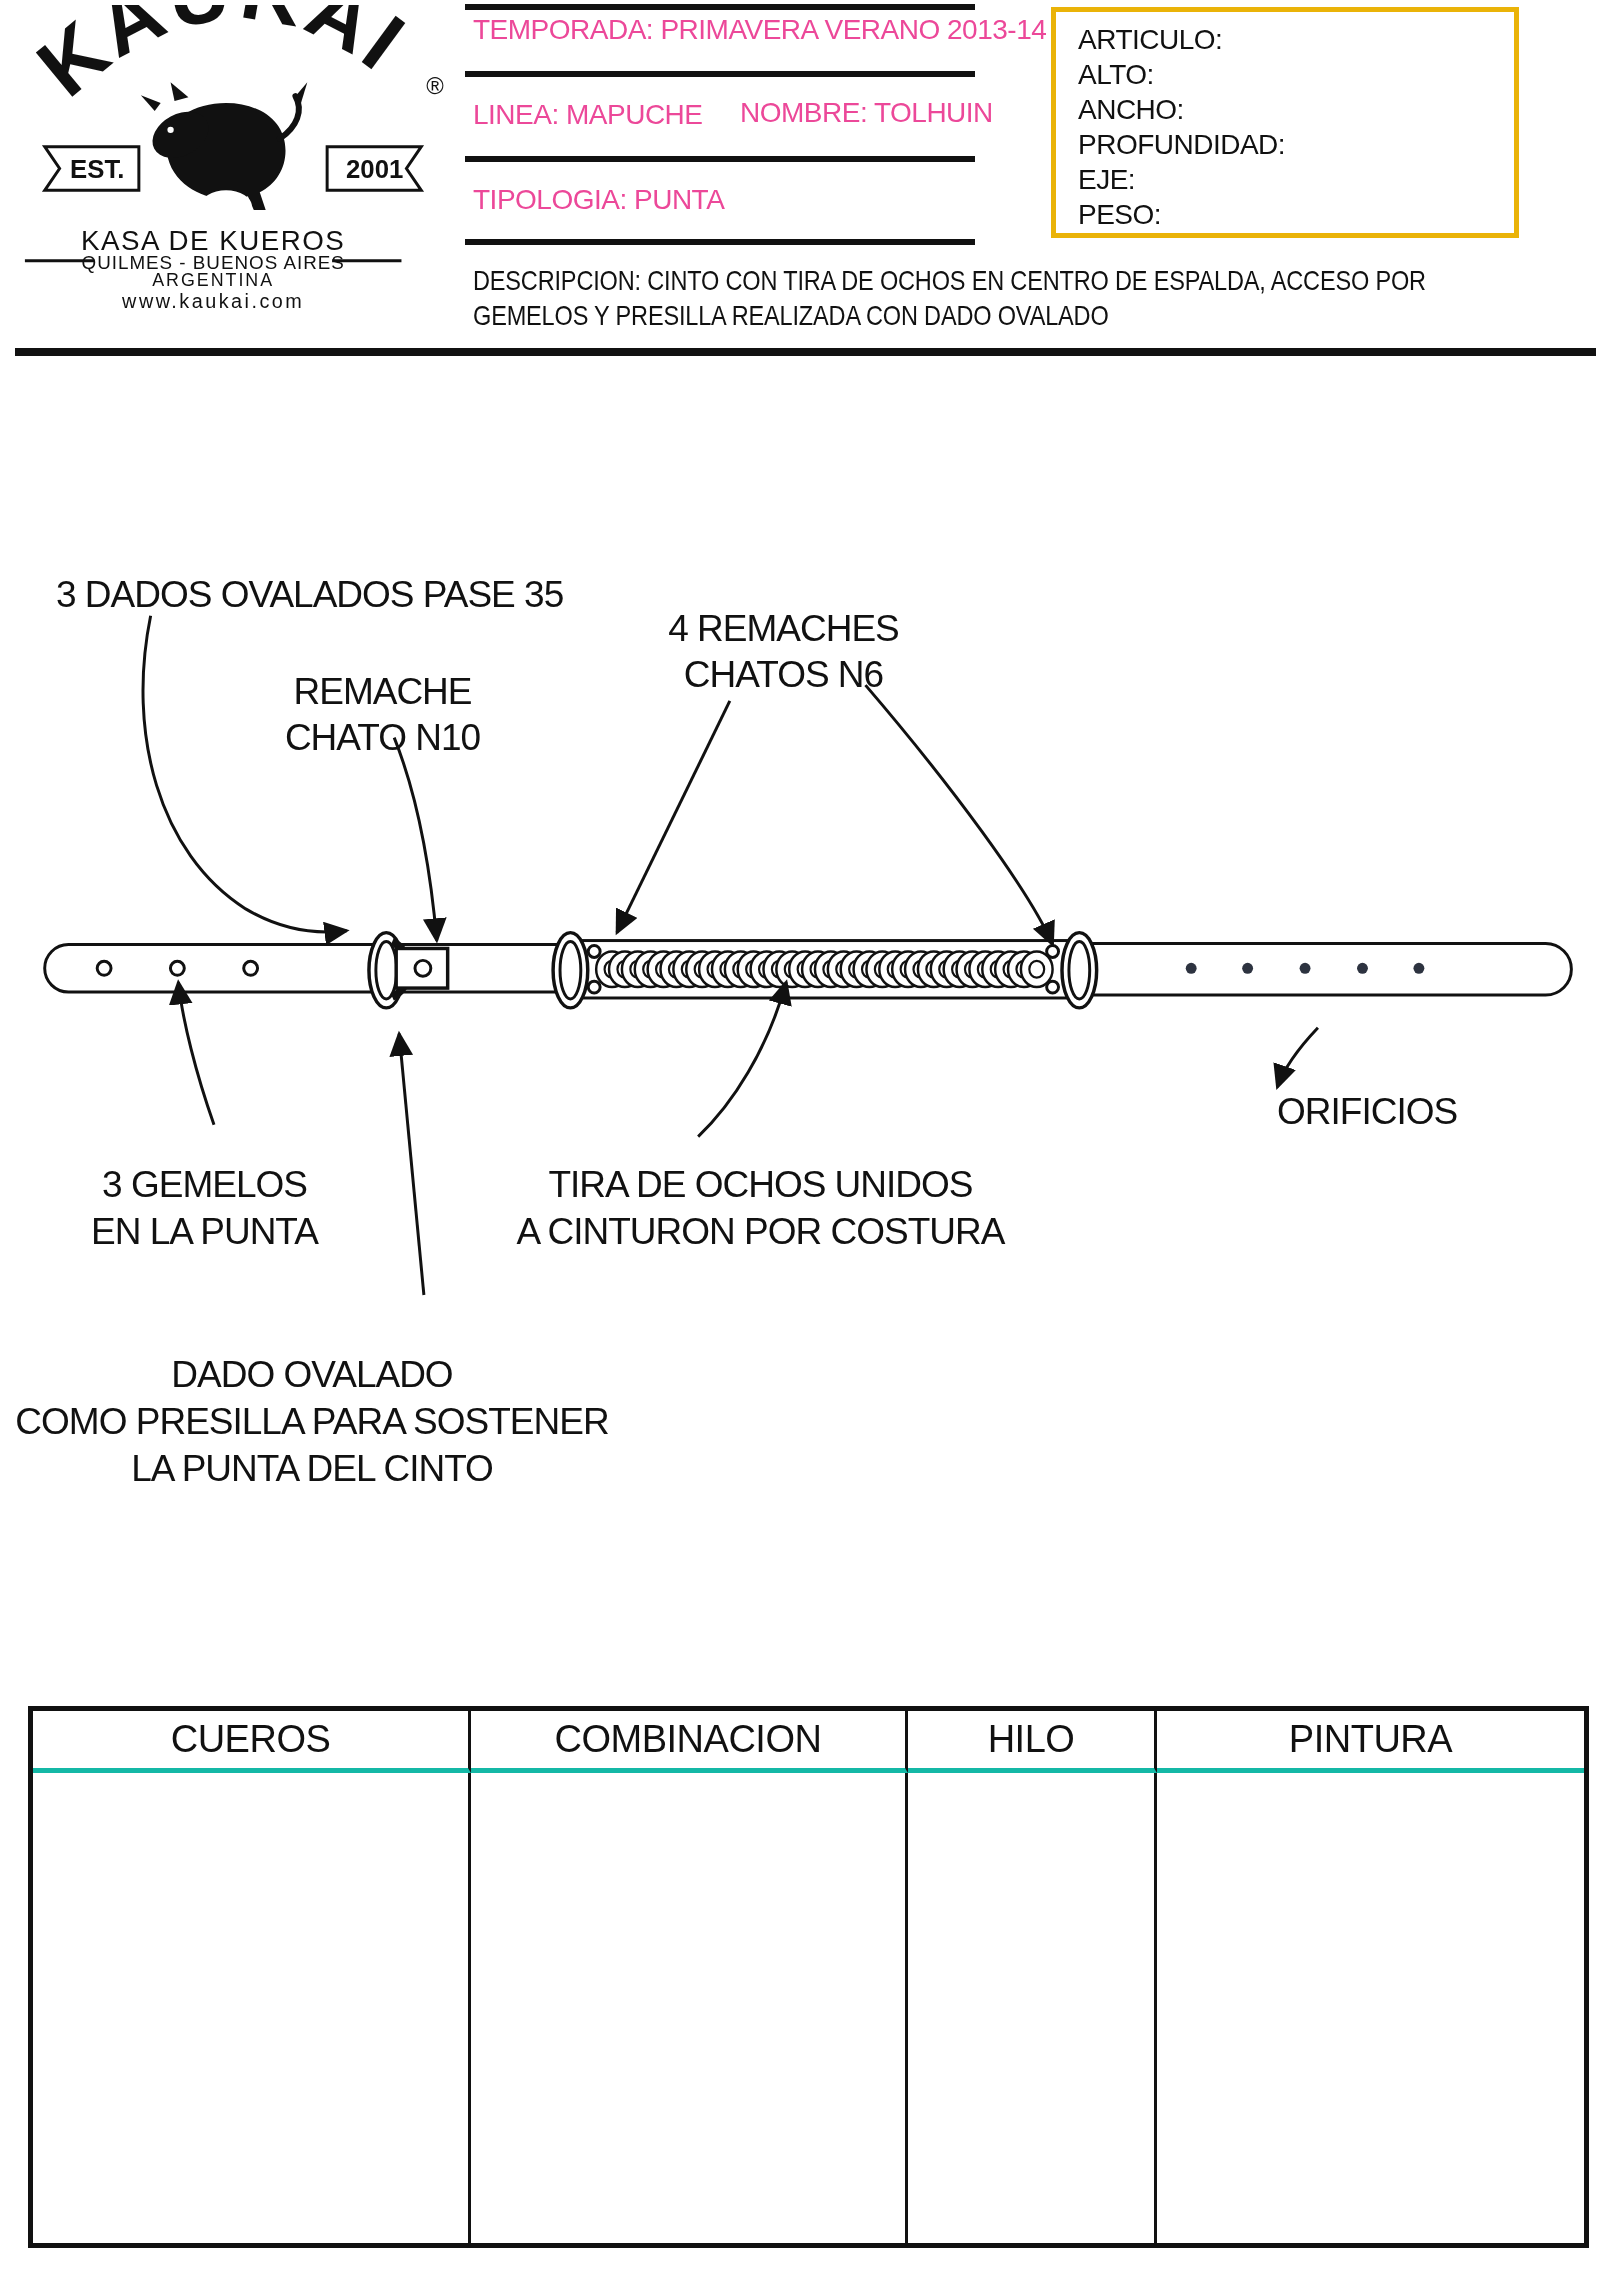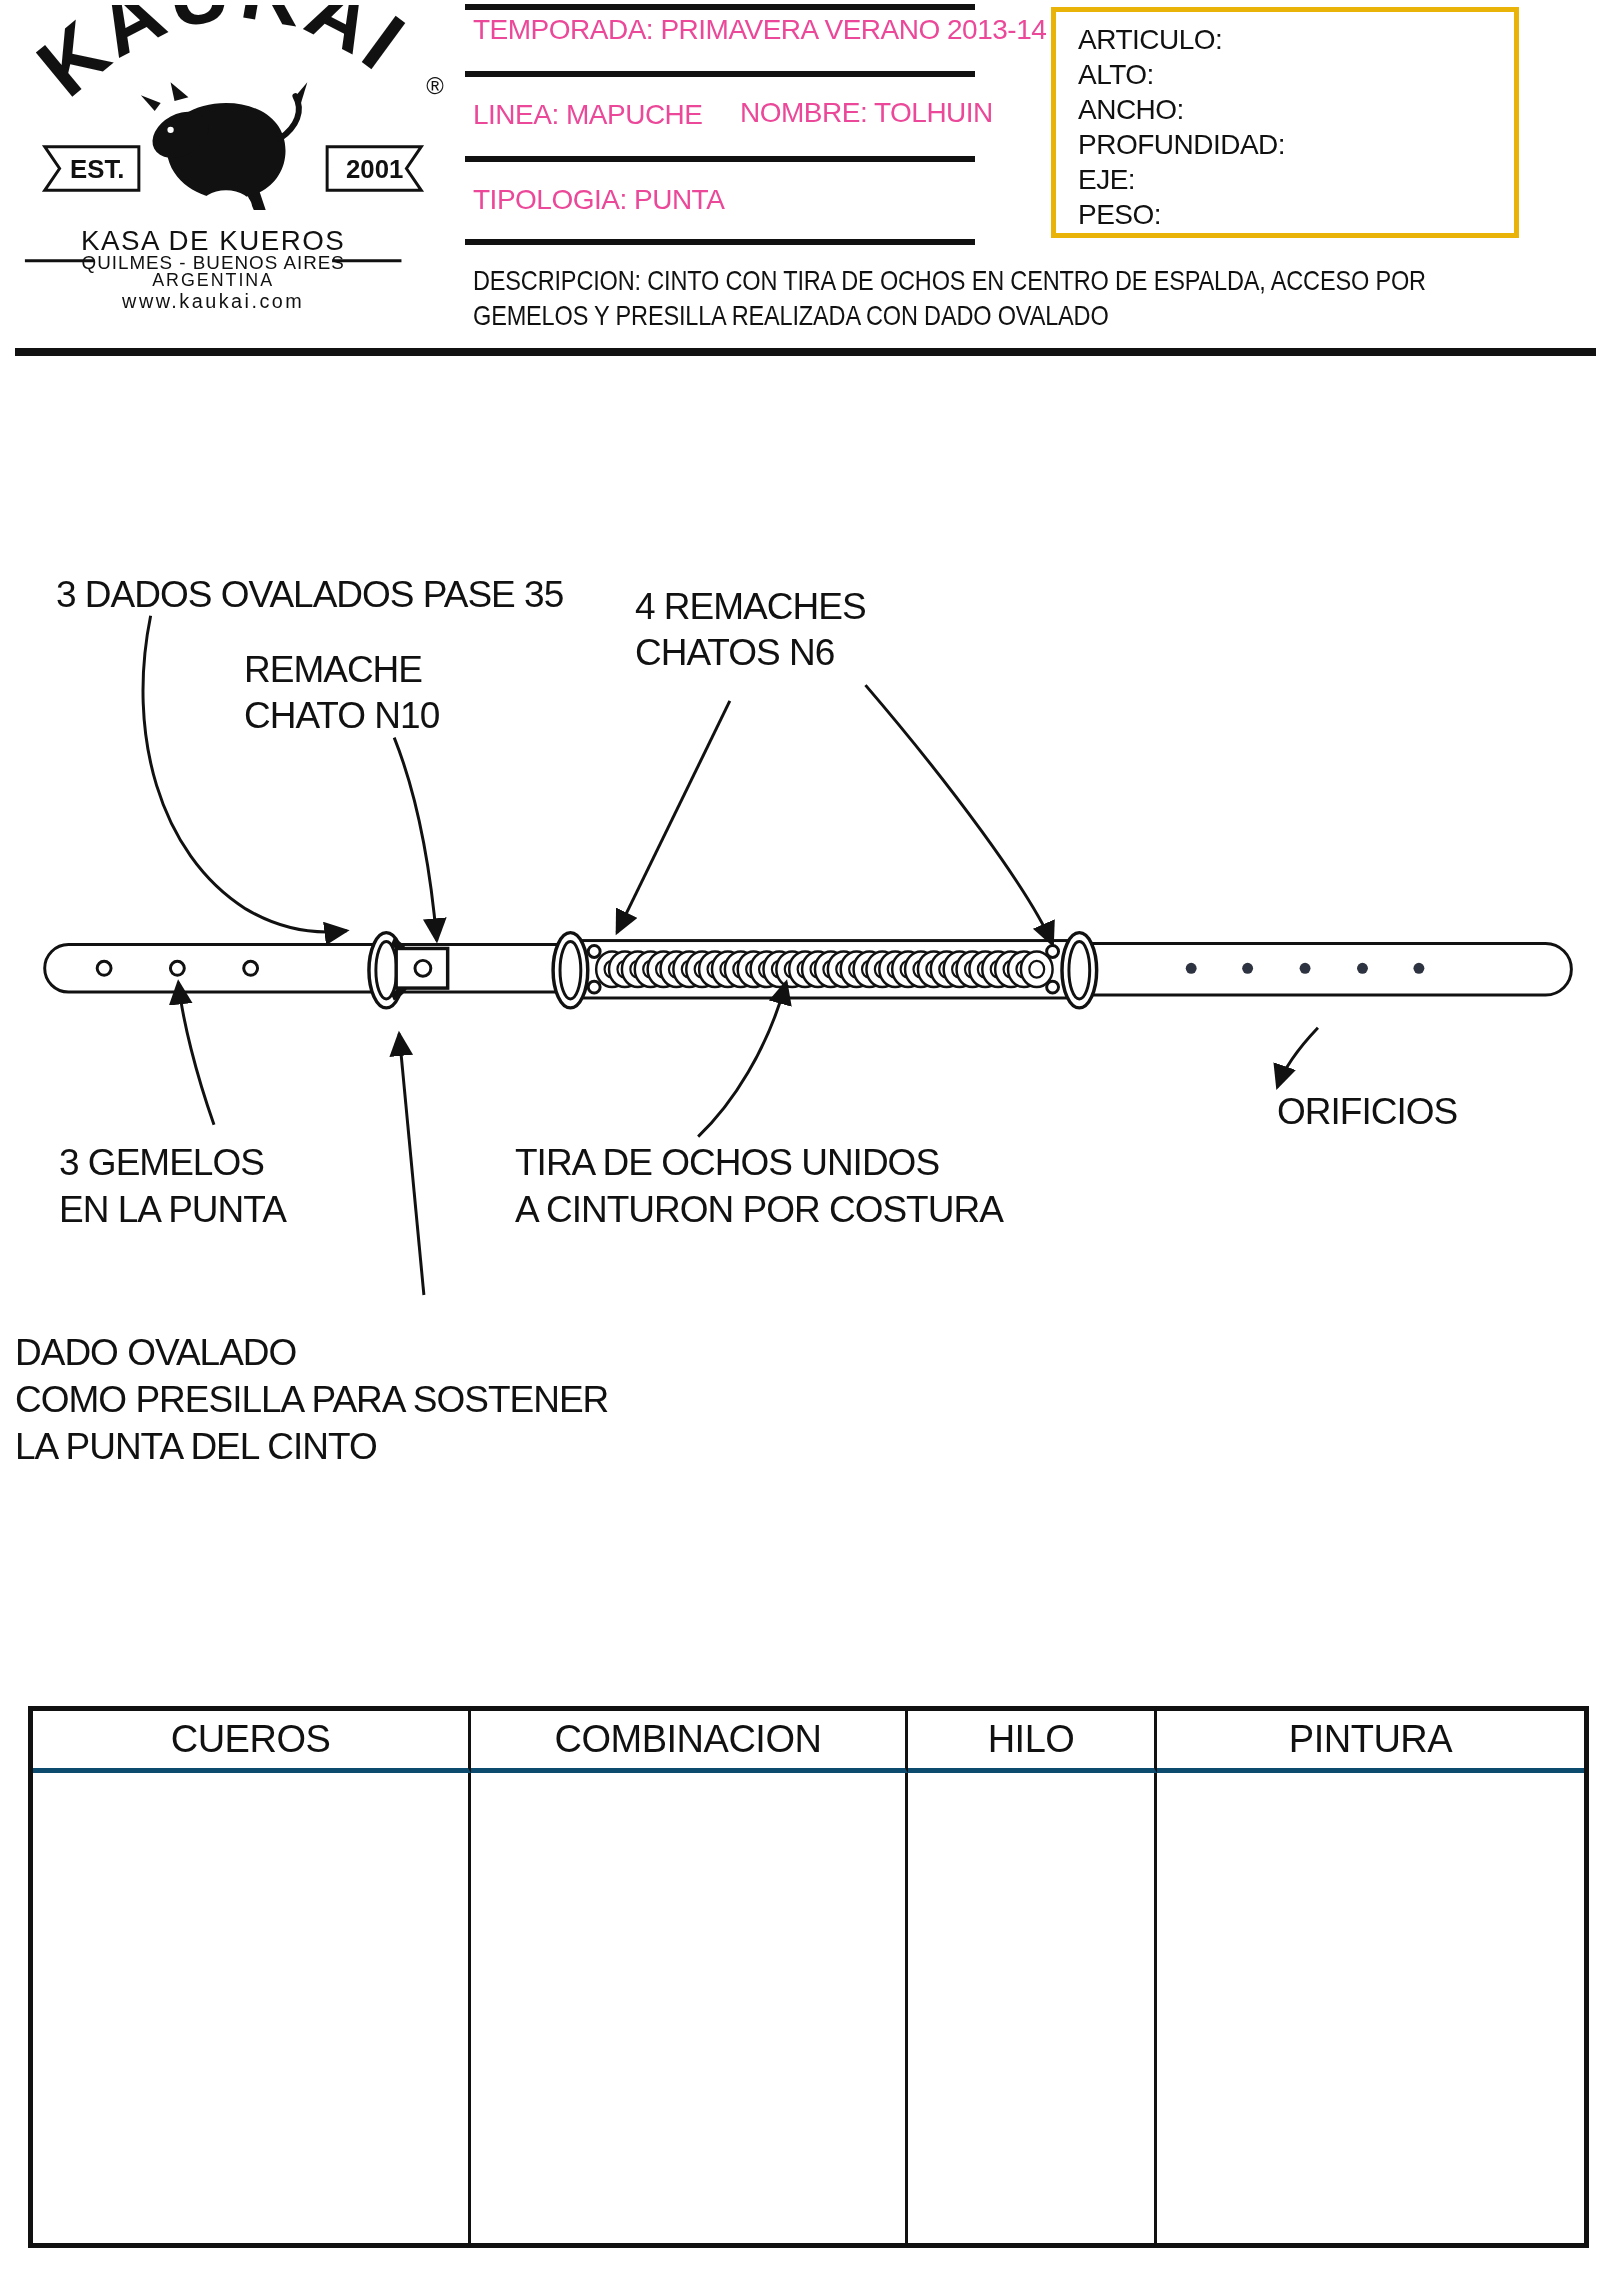--- a/index.html
+++ b/index.html
@@ -17,29 +17,29 @@
   .spec-box { left:1051px; top:7px; width:468px; height:231px; border:5px solid #eab308;
               padding:10px 0 0 22px; }
   .spec-box div { font-size:28px; letter-spacing:-0.5px; line-height:35px; }
 
   
   .descripcion { left:473px; top:263px; width:1168px; font-size:28px; line-height:35px;
                  letter-spacing:-0.2px; transform:scaleX(0.84); transform-origin:left top; }
 
   
   .label { font-size:37px; letter-spacing:-1px; line-height:46px; color:#111; }
-  .label.center { text-align:left; }
+  .label.center { text-align:center;margin-top:22px; }
   .label.big { line-height:47px; }
 
   
   .mat-table { left:28px; top:1706px; width:1561px; height:542px; border:5px solid #111;
                display:grid; grid-template-columns:438px 437px 249px 1fr; grid-template-rows:62px 1fr; }
   .mat-cell { border-right:3px solid #111; }
   .mat-cell.last { border-right:none; }
-  .mat-head { border-bottom:5px solid #0c4a6e; display:flex; align-items:center; justify-content:center;
+  .mat-head { border-bottom:5px solid #14b8a6; display:flex; align-items:center; justify-content:center;
               font-size:38px; letter-spacing:-0.5px; }
 </style>
 </head>
 <body>
 
 <div class="page">
 
   <svg class="abs" style="left:10px; top:5px;" width="446" height="327" viewBox="0 0 450 330">
     <defs>
       <path id="archPath" d="M 15 145 Q 218 -100 420 115" fill="none"></path>

